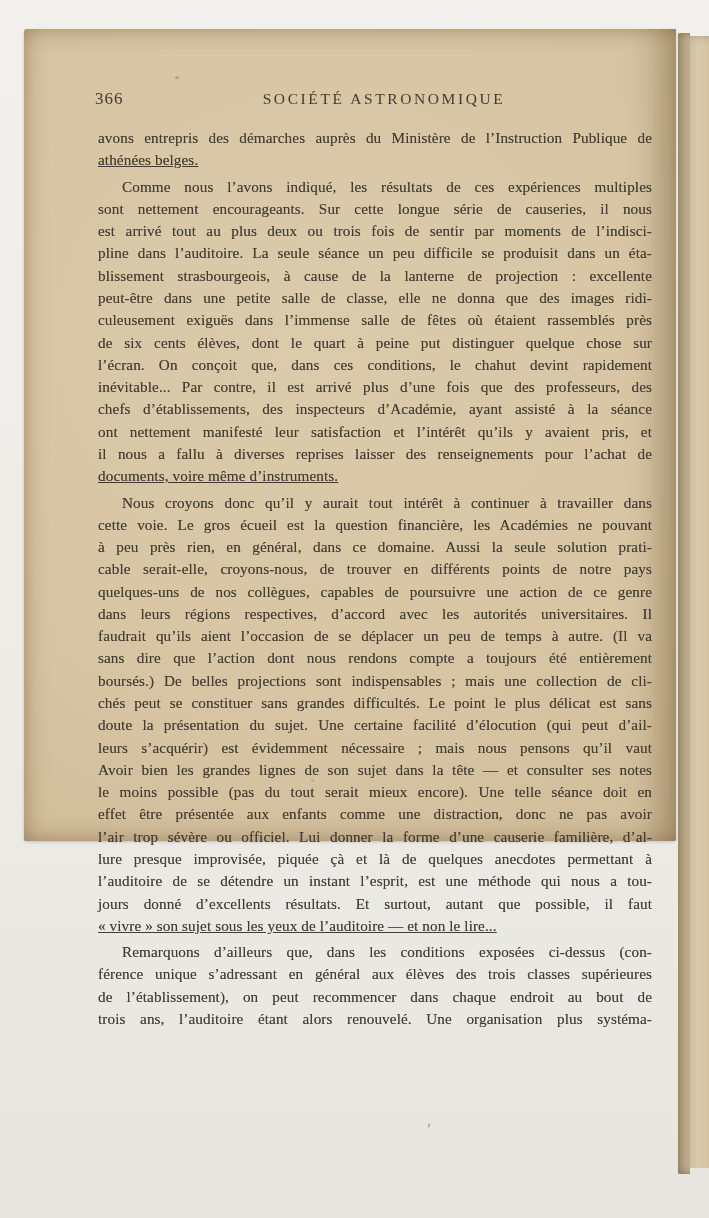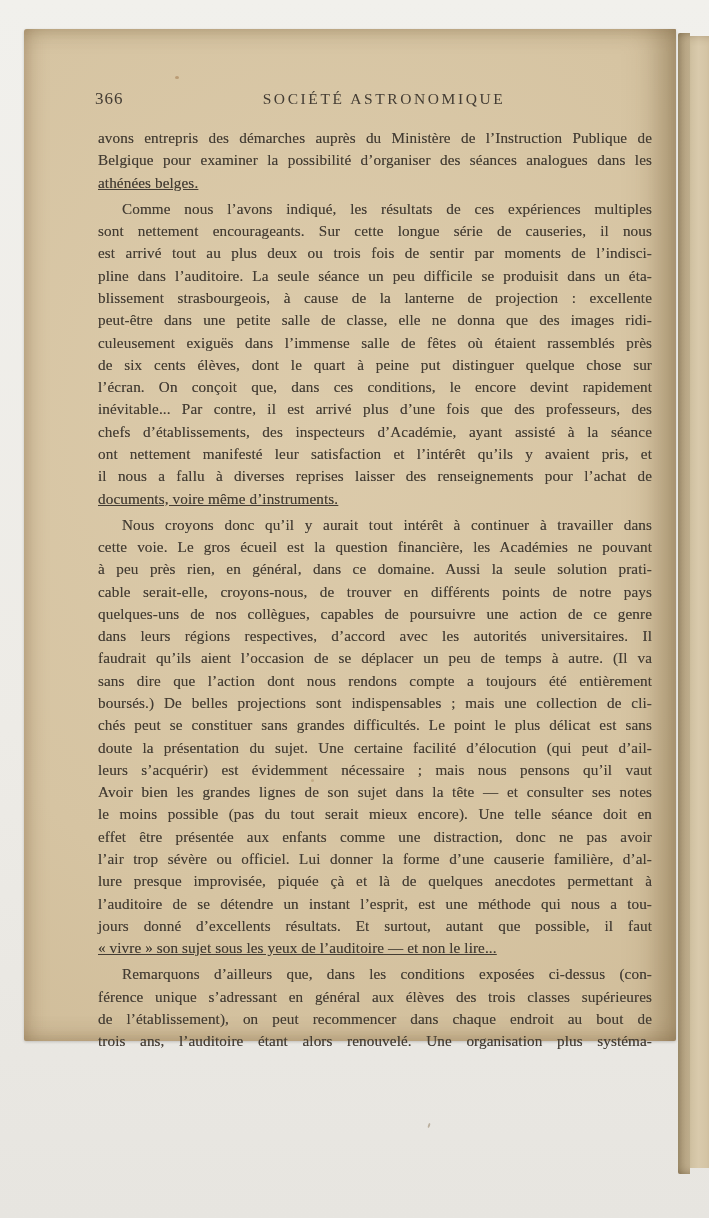--- a/index.html
+++ b/index.html
@@ -3,21 +3,21 @@
 <meta charset="utf-8">
 <style>
   html,body{margin:0;padding:0;}
   body{
     width:709px;height:1218px;position:relative;overflow:hidden;
     background:linear-gradient(180deg,#f1f0ec 0%,#edebe6 60%,#e7e5e0 100%);
     font-family:"Liberation Serif","DejaVu Serif",serif;
   }
   
   .sheet{
-    position:absolute;left:24px;top:29px;width:652px;height:1012px;
+    position:absolute;left:24px;top:29px;width:652px;height:812px;
     background:radial-gradient(120% 90% at 45% 38%,
       var(--paper-light,#dccbab) 0%,var(--paper,#d6c4a2) 55%,#ccb894 100%);
     box-shadow:
       inset 16px 0 20px -12px rgba(125,98,62,.40),
       inset -30px 0 34px -16px rgba(110,86,50,.52),
       inset 0 14px 18px -12px rgba(125,98,62,.30),
       inset 0 -16px 20px -14px rgba(125,98,62,.34),
       0 1px 3px rgba(0,0,0,.18);
     border-radius:3px 1px 2px 2px;
   }
@@ -61,33 +61,32 @@
 </style>
 </head>
 <body>
 
 <div class="sheet">
   <span class="page-number">366</span>
   <span class="running-head">SOCIÉTÉ ASTRONOMIQUE</span>
   <div class="body-text">
       <p class="para">
         <span class="line">avons entrepris des démarches auprès du Ministère de l’Instruction Publique de</span>
-        <span class="line">Belgique pour examiner la possibilité d’organiser des séances analogues dans les</span>
         <span class="line no-just">athénées belges.</span>
       </p>
       <p class="para indent">
         <span class="line">Comme nous l’avons indiqué, les résultats de ces expériences multiples</span>
         <span class="line">sont nettement encourageants. Sur cette longue série de causeries, il nous</span>
         <span class="line">est arrivé tout au plus deux ou trois fois de sentir par moments de l’indisci-</span>
         <span class="line">pline dans l’auditoire. La seule séance un peu difficile se produisit dans un éta-</span>
         <span class="line">blissement strasbourgeois, à cause de la lanterne de projection : excellente</span>
         <span class="line">peut-être dans une petite salle de classe, elle ne donna que des images ridi-</span>
         <span class="line">culeusement exiguës dans l’immense salle de fêtes où étaient rassemblés près</span>
         <span class="line">de six cents élèves, dont le quart à peine put distinguer quelque chose sur</span>
-        <span class="line">l’écran. On conçoit que, dans ces conditions, le encore devint rapidement</span>
+        <span class="line">l’écran. On conçoit que, dans ces conditions, le chahut devint rapidement</span>
         <span class="line">inévitable... Par contre, il est arrivé plus d’une fois que des professeurs, des</span>
         <span class="line">chefs d’établissements, des inspecteurs d’Académie, ayant assisté à la séance</span>
         <span class="line">ont nettement manifesté leur satisfaction et l’intérêt qu’ils y avaient pris, et</span>
         <span class="line">il nous a fallu à diverses reprises laisser des renseignements pour l’achat de</span>
         <span class="line no-just">documents, voire même d’instruments.</span>
       </p>
       <p class="para indent">
         <span class="line">Nous croyons donc qu’il y aurait tout intérêt à continuer à travailler dans</span>
         <span class="line">cette voie. Le gros écueil est la question financière, les Académies ne pouvant</span>
         <span class="line">à peu près rien, en général, dans ce domaine. Aussi la seule solution prati-</span>

